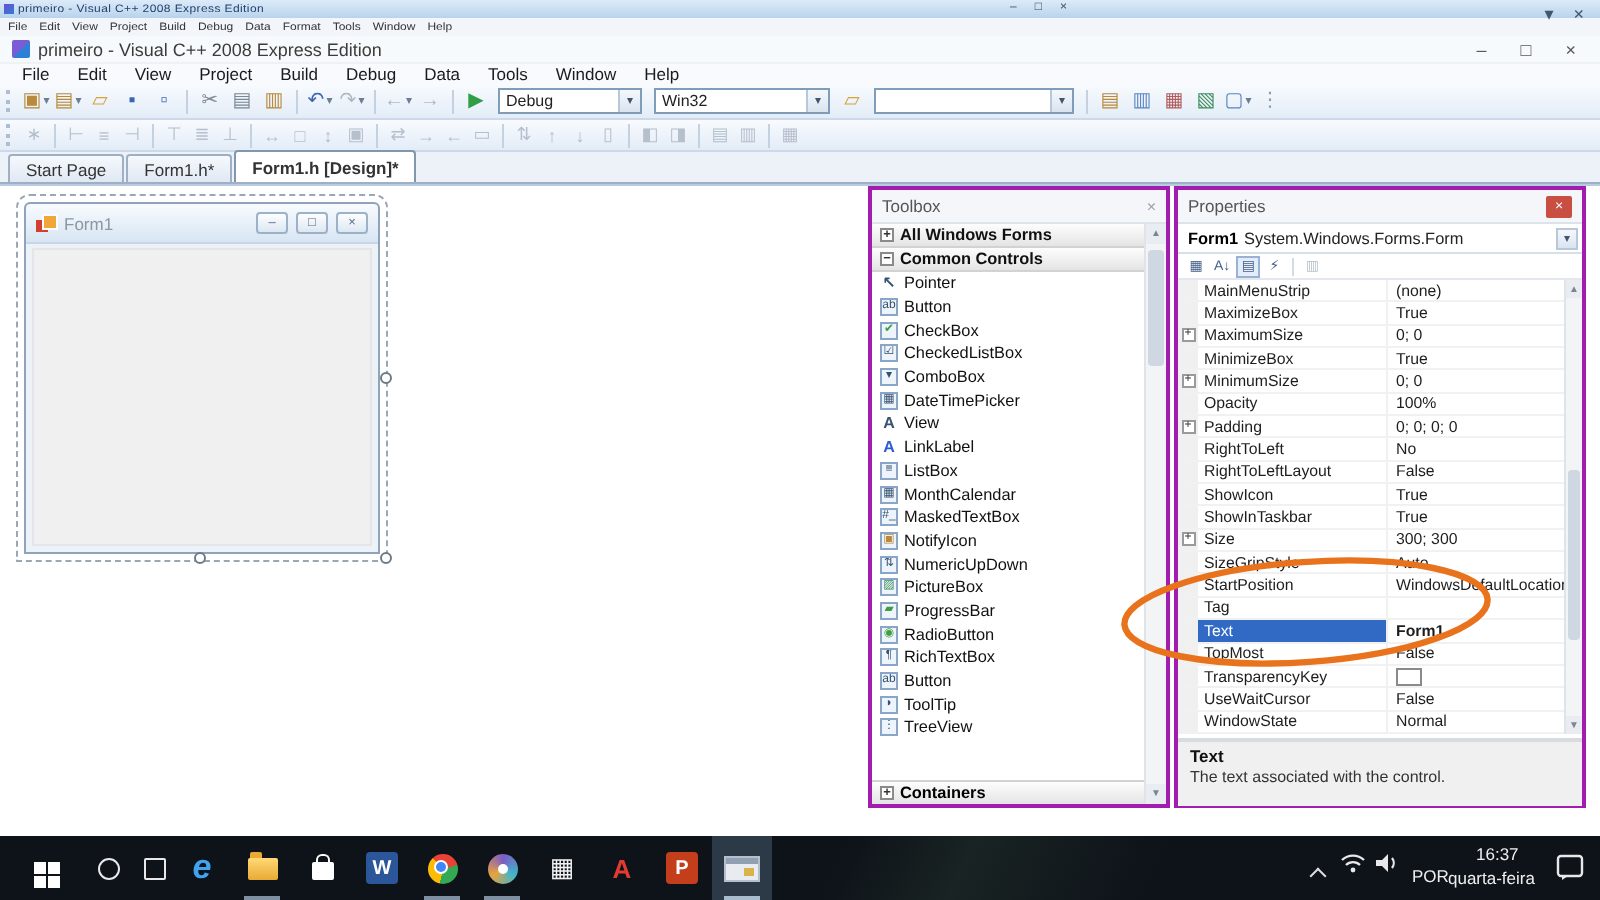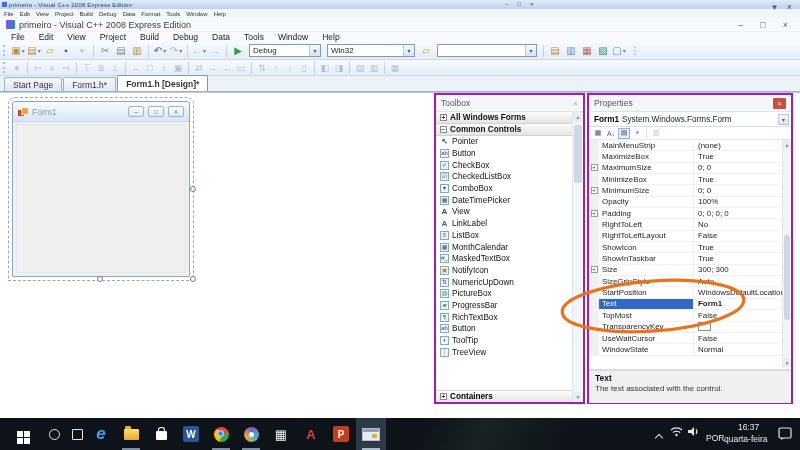--- a/index.html
+++ b/index.html
@@ -569,20 +569,25 @@
             <span class="tbx-ico ico" style="color: rgb(63, 143, 95);">▨</span>
             <span>PictureBox</span>
           </div>
 
           <div class="tbx-row">
 
             <span class="tbx-ico ico" style="color: rgb(63, 158, 63);">▰</span>
             <span>ProgressBar</span>
           </div>
 
+          <div class="tbx-row">
+
+            <span class="tbx-ico ico" style="color: rgb(63, 158, 63);">◉</span>
+            <span>RadioButton</span>
+          </div>
 
           <div class="tbx-row">
 
             <span class="tbx-ico ico">¶</span>
             <span>RichTextBox</span>
           </div>
 
           <div class="tbx-row">
 
             <span class="tbx-ico ico">ab</span>
@@ -758,20 +763,27 @@
           </div>
 
           <div class="prop-row">
             <span class="prop-margin"></span>
             <span class="prop-name">StartPosition</span>
             <span class="prop-value">
               <span>WindowsDefaultLocation</span>
             </span>
           </div>
 
+          <div class="prop-row">
+            <span class="prop-margin"></span>
+            <span class="prop-name">Tag</span>
+            <span class="prop-value">
+              <span></span>
+            </span>
+          </div>
 
           <div class="prop-row selected">
             <span class="prop-margin"></span>
             <span class="prop-name">Text</span>
             <span class="prop-value">
               <span>Form1</span>
             </span>
           </div>
 
           <div class="prop-row">

